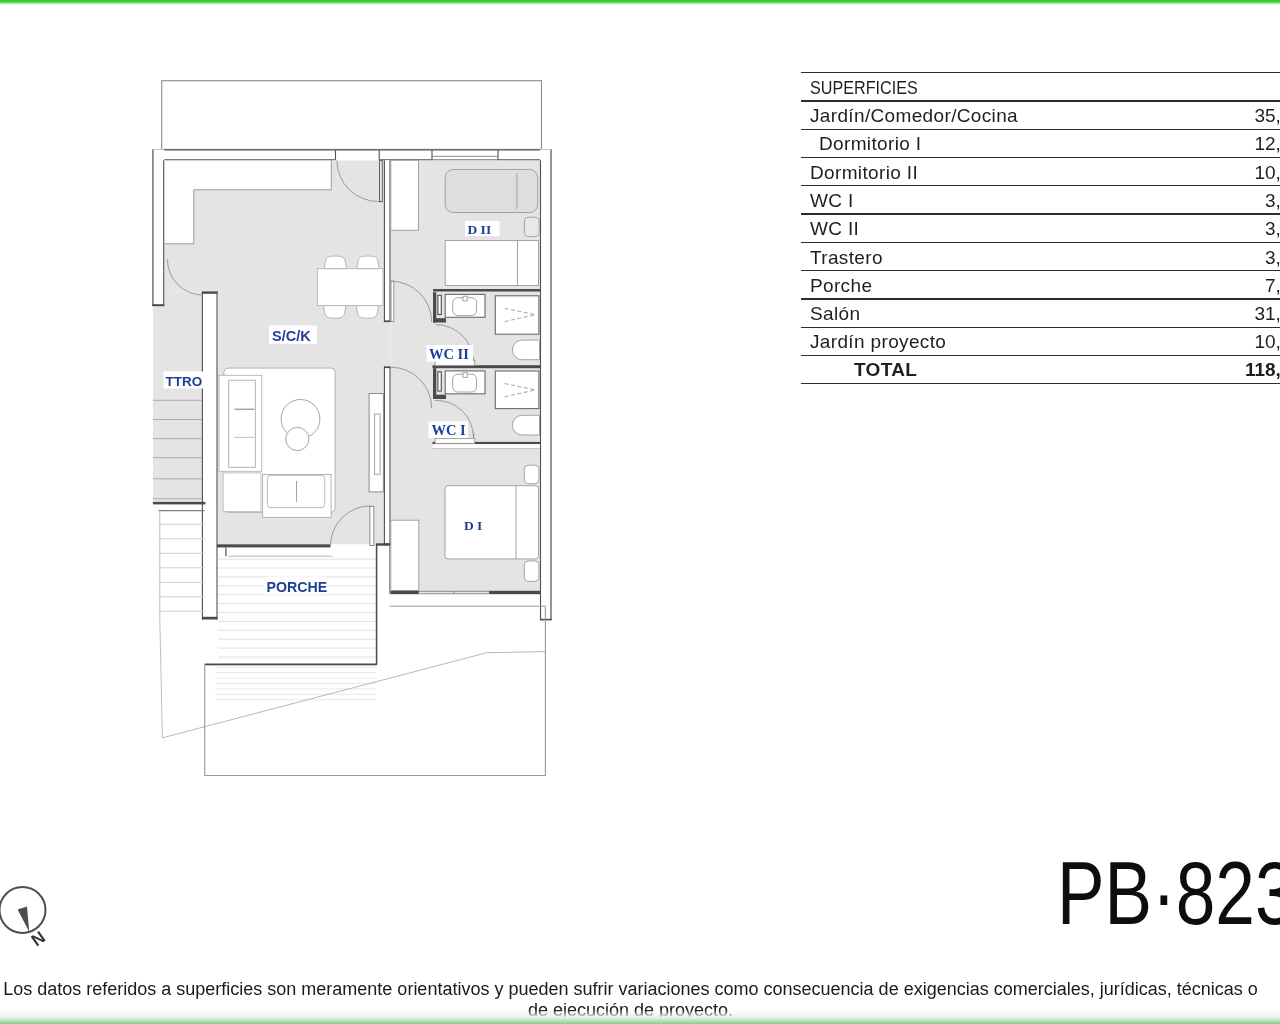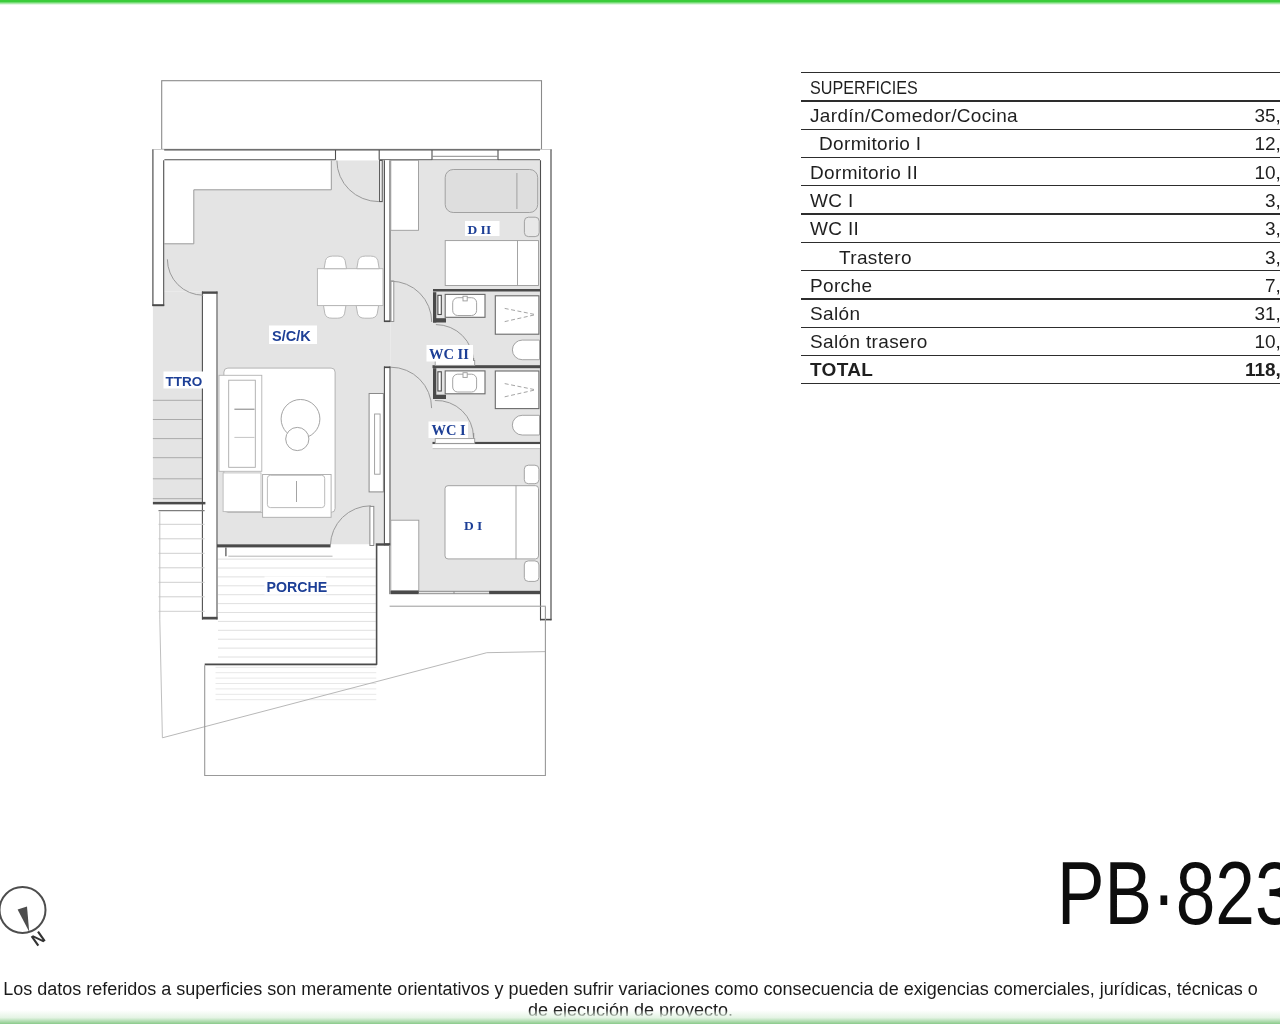--- a/index.html
+++ b/index.html
@@ -32,29 +32,29 @@
 <div class="lbl" style="top:105px;">Jardín/Comedor/Cocina</div>
     <div class="num" style="top:105px;">35,26</div>
 <div class="lbl" style="top:133.3px;margin-left:9px;">Dormitorio I</div>
     <div class="num" style="top:133.3px;">12,50</div>
 <div class="lbl" style="top:161.6px;">Dormitorio II</div>
     <div class="num" style="top:161.6px;">10,23</div>
 <div class="lbl" style="top:189.9px;">WC I</div>
     <div class="num" style="top:189.9px;">3,51</div>
 <div class="lbl" style="top:218.2px;">WC II</div>
     <div class="num" style="top:218.2px;">3,51</div>
-<div class="lbl" style="top:246.5px;margin-left:29px;">Trastero</div>
+<div class="lbl" style="top:246.5px;">Trastero</div>
     <div class="num" style="top:246.5px;">3,19</div>
 <div class="lbl" style="top:274.8px;">Porche</div>
     <div class="num" style="top:274.8px;">7,70</div>
 <div class="lbl" style="top:303px;">Salón</div>
     <div class="num" style="top:303px;">31,91</div>
-<div class="lbl" style="top:331.3px;">Salón trasero</div>
+<div class="lbl" style="top:331.3px;">Jardín proyecto</div>
     <div class="num" style="top:331.3px;">10,83</div>
-<div class="lbl" style="top:359.2px;font-weight:bold;">TOTAL</div>
+<div class="lbl" style="top:359.2px;font-weight:bold;margin-left:44px;">TOTAL</div>
     <div class="num" style="top:359.2px;font-weight:bold;">118,70</div>
 </div>
 
 <svg class="abs" style="left:0;top:0;" width="1280" height="1024" viewBox="0 0 1280 1024" xmlns="http://www.w3.org/2000/svg">
 
 <polygon points="164.2,160.3 384,160.3 384,544.3 202,544.3 202,291.4 164.2,291.4" fill="#e4e4e4"></polygon>
 
 <rect x="152.9" y="291.4" width="49.1" height="212.1" fill="#e4e4e4"></rect>
 
 <rect x="390.4" y="160.3" width="149.6" height="432.6" fill="#e4e4e4"></rect>

